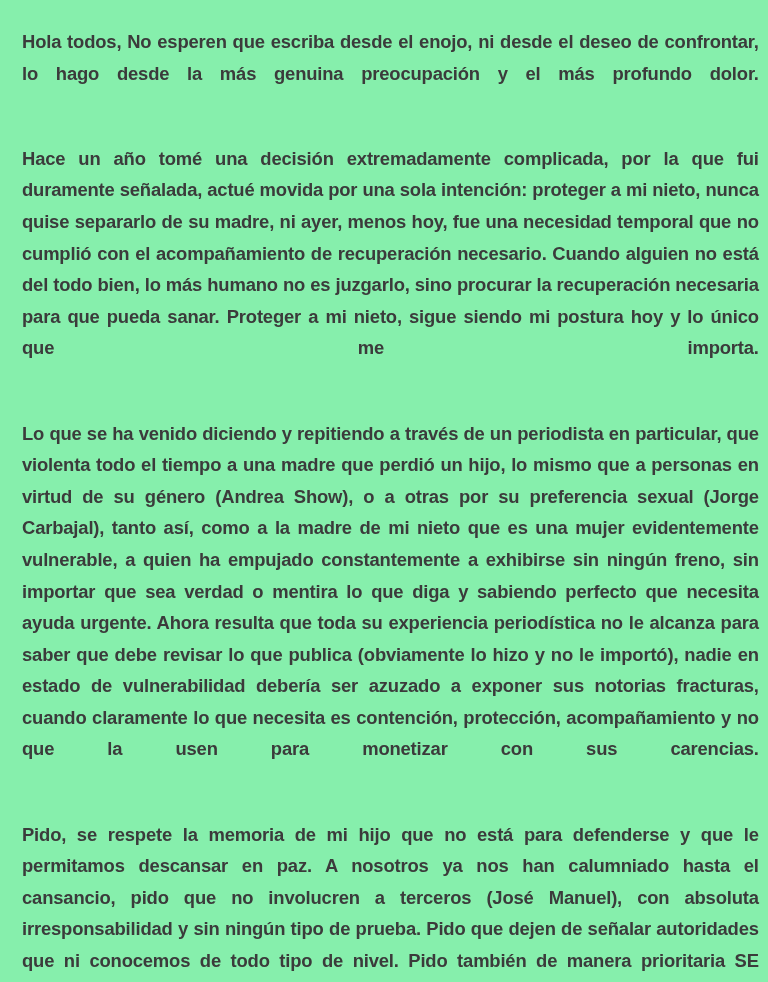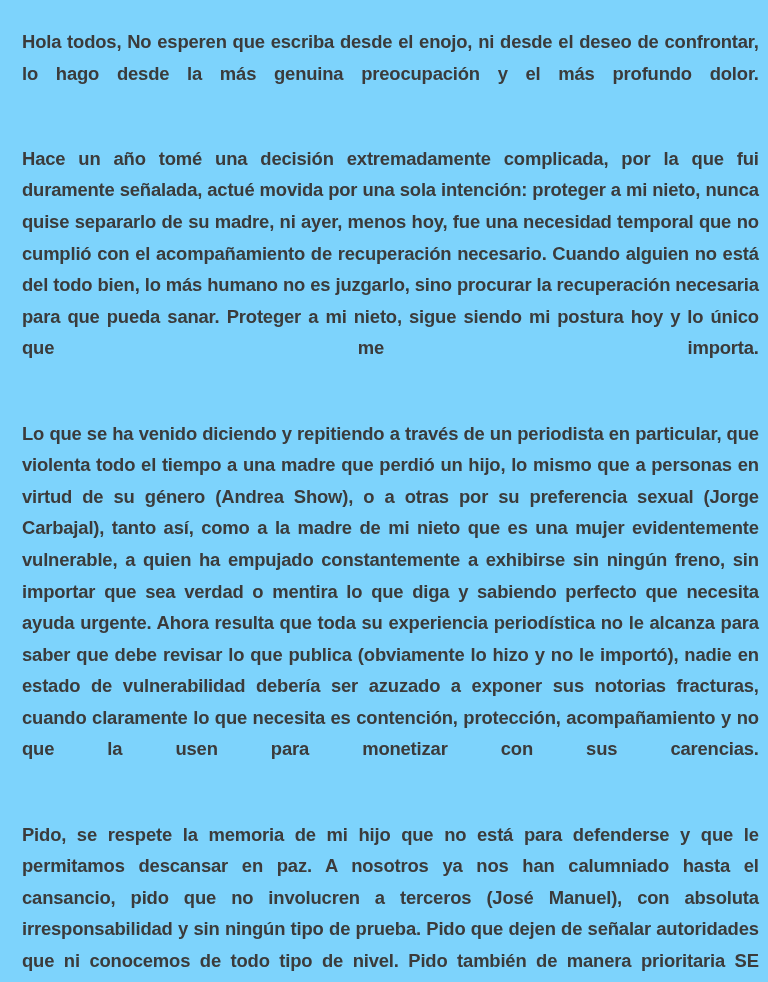--- a/index.html
+++ b/index.html
@@ -13,21 +13,21 @@
     height: 982px;
     overflow: hidden;
     font-family: "Liberation Sans", "DejaVu Sans", sans-serif;
     -webkit-font-smoothing: antialiased;
   }
 
   .page {
     position: relative;
     width: 768px;
     height: 982px;
-    background: #7dd3fc;
+    background: #86efac;
     box-sizing: border-box;
     padding: 26px 9px 0 22px;
   }
 
   .letter-body {
     display: block;
   }
 
   .para {
     margin: 0 0 22px 0;

